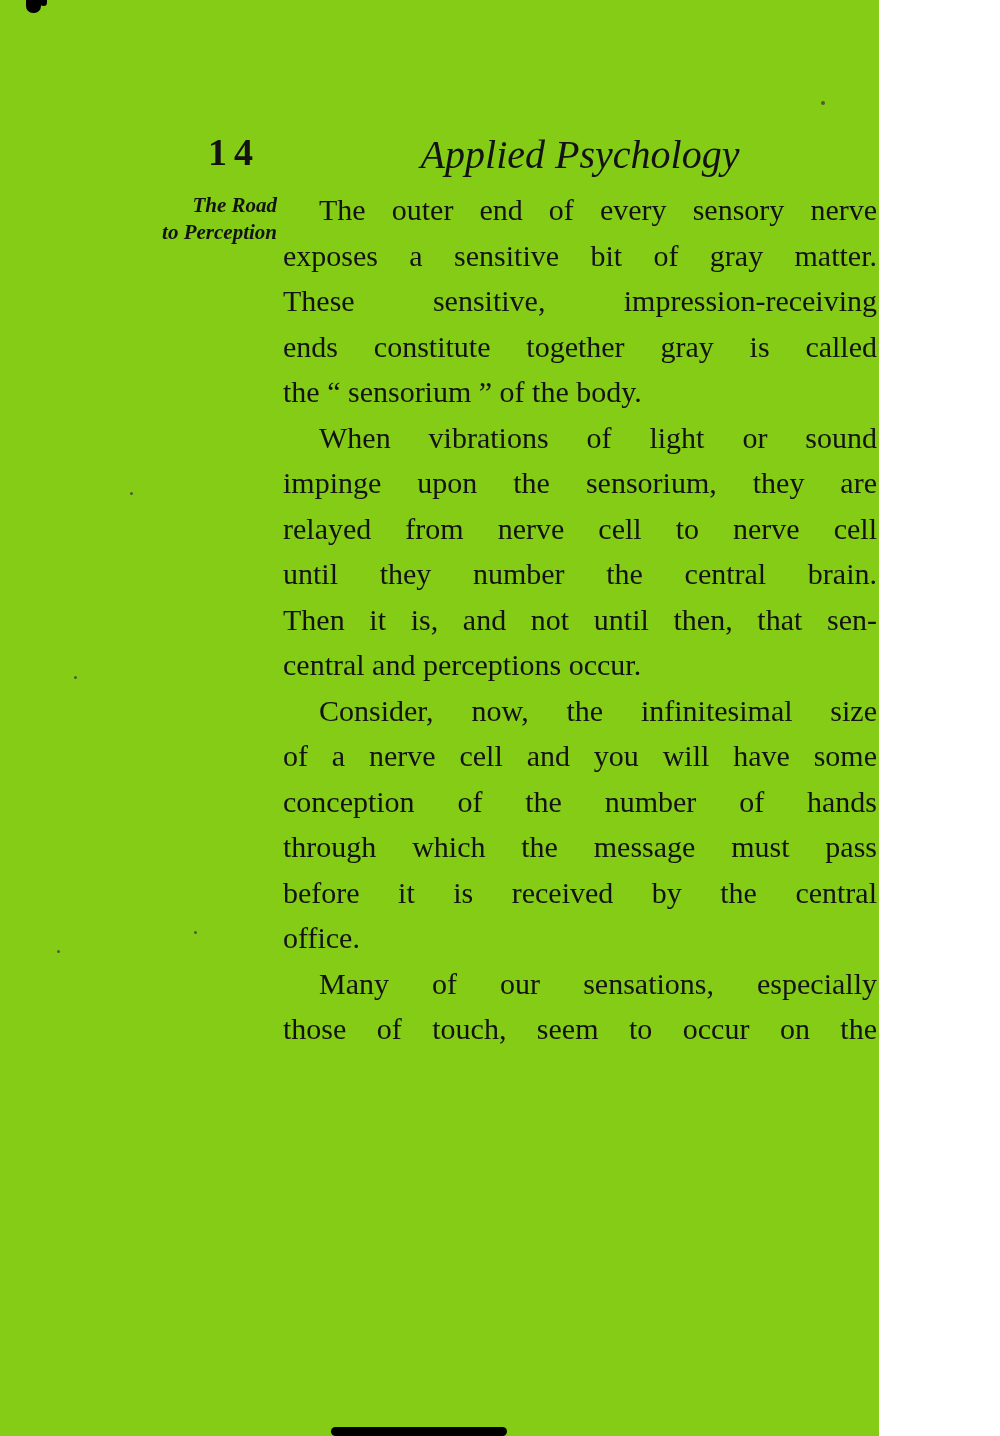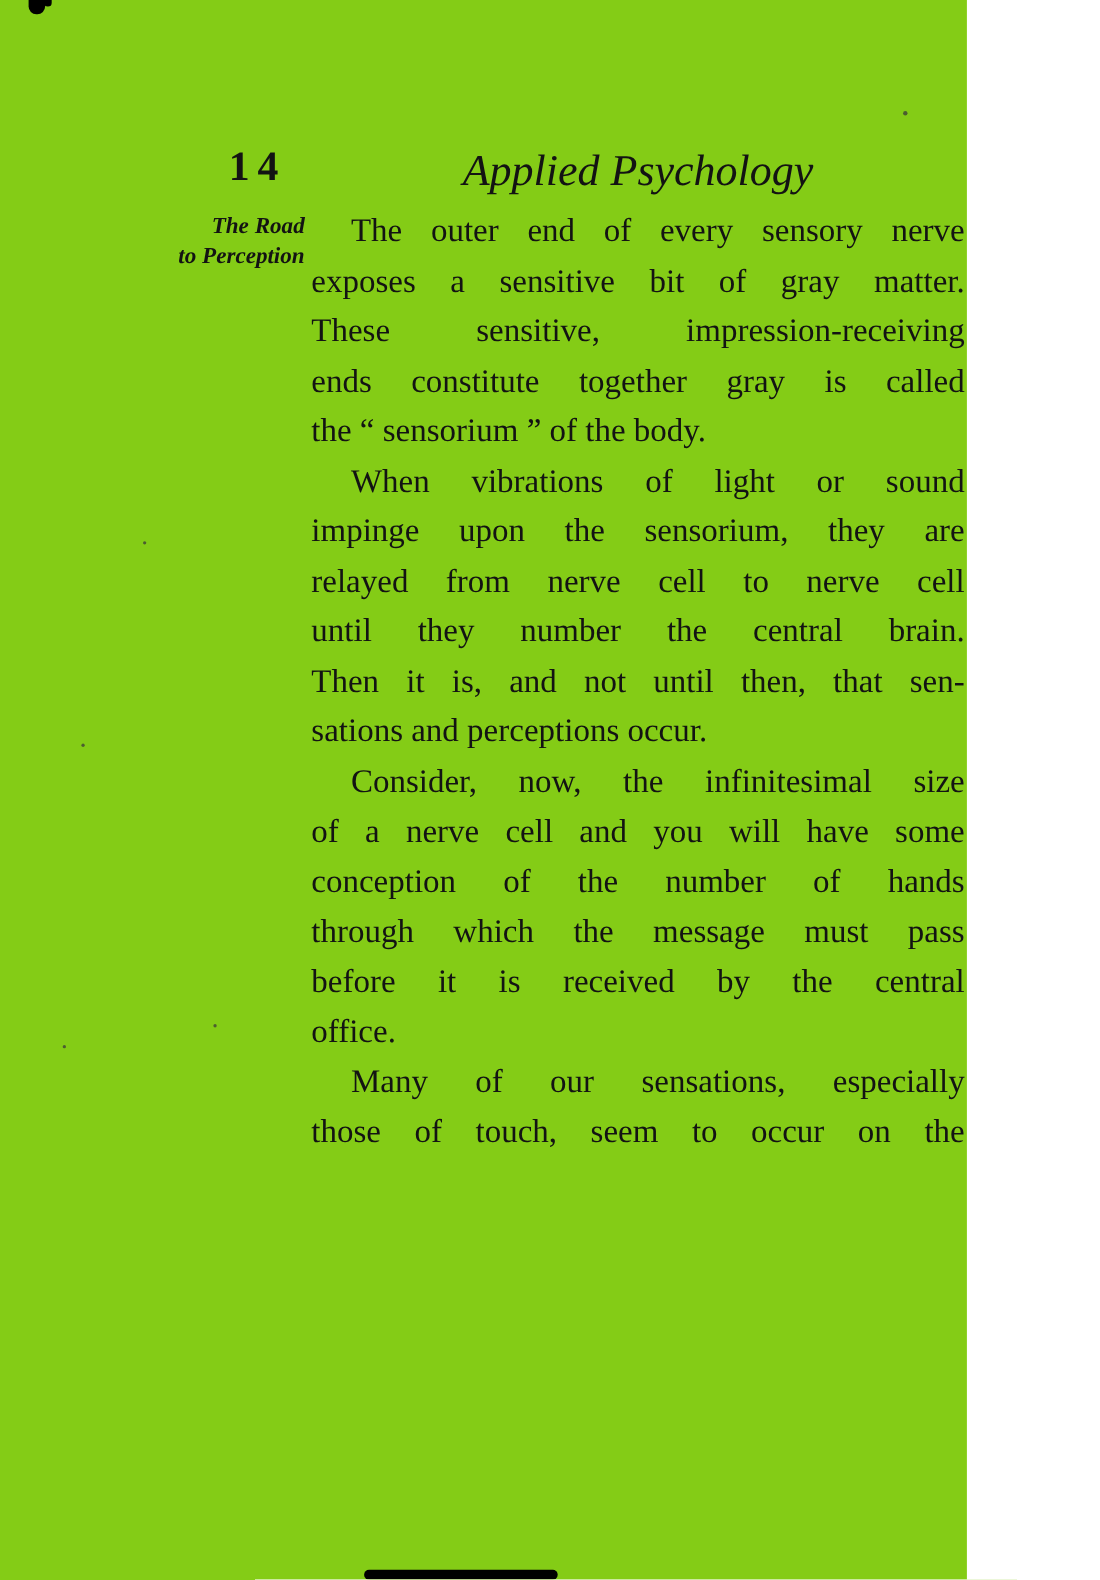--- a/index.html
+++ b/index.html
@@ -94,21 +94,21 @@
       <div class="line">ends constitute together gray is called</div>
       <div class="line last">the “ sensorium ” of the body.</div>
     </div>
 
     <div>
       <div class="line first">When vibrations of light or sound</div>
       <div class="line">impinge upon the sensorium, they are</div>
       <div class="line">relayed from nerve cell to nerve cell</div>
       <div class="line">until they number the central brain.</div>
       <div class="line">Then it is, and not until then, that sen-</div>
-      <div class="line last">sations and perceptions occur.</div>
+      <div class="line last">central and perceptions occur.</div>
     </div>
 
     <div>
       <div class="line first">Consider, now, the infinitesimal size</div>
       <div class="line">of a nerve cell and you will have some</div>
       <div class="line">conception of the number of hands</div>
       <div class="line">through which the message must pass</div>
       <div class="line">before it is received by the central</div>
       <div class="line last">office.</div>
     </div>

